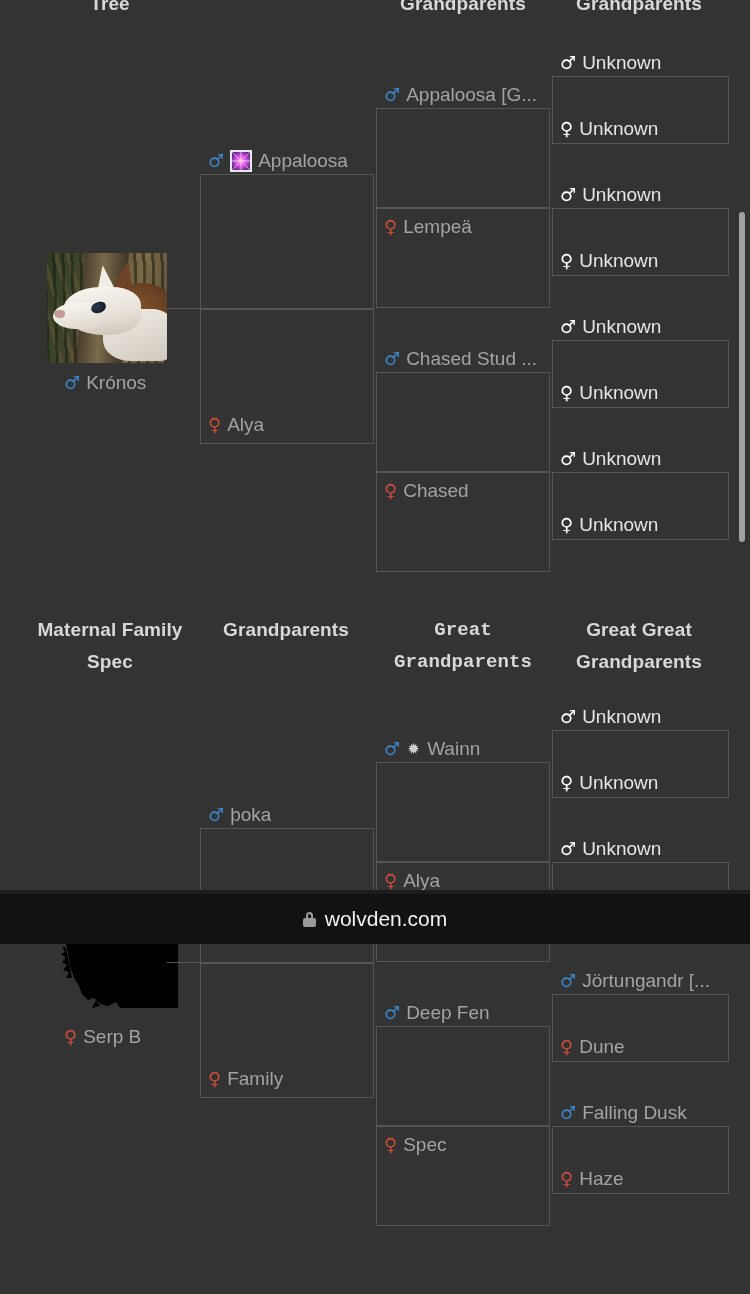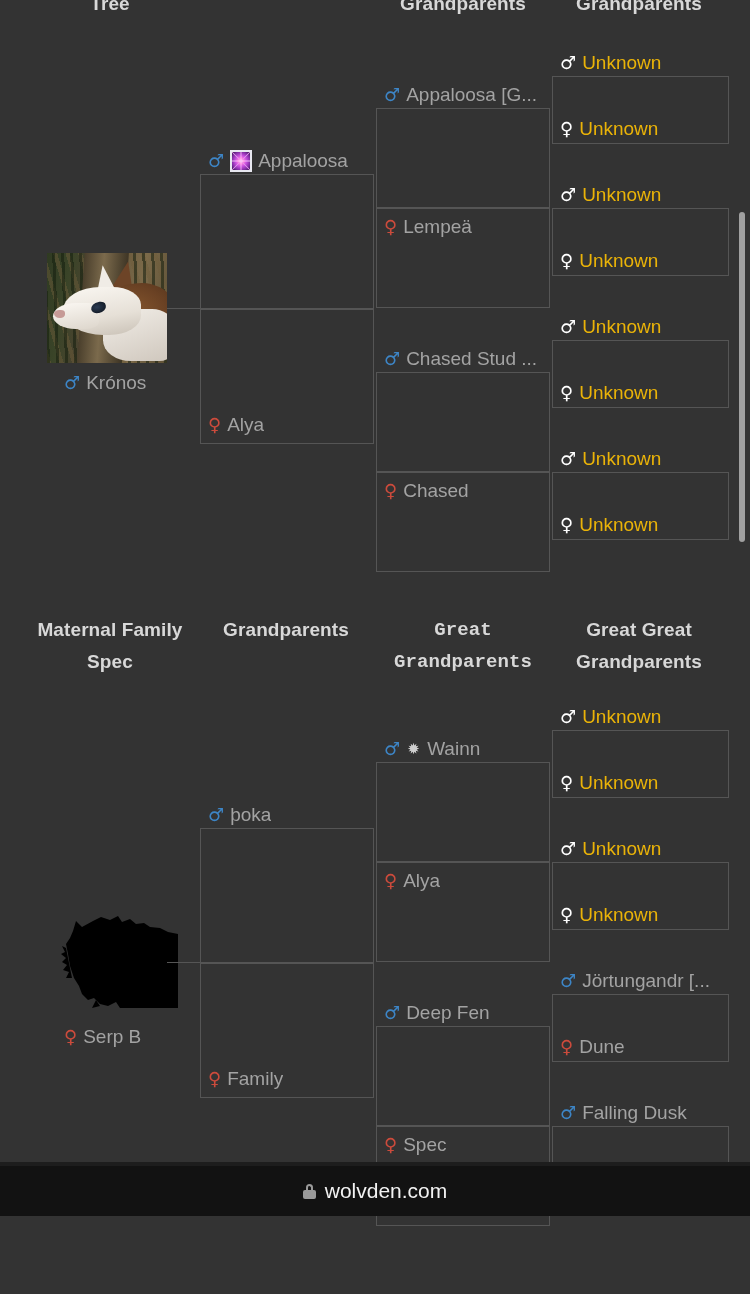--- a/index.html
+++ b/index.html
@@ -6,21 +6,21 @@
   html, body {
     width: 750px;
     height: 1294px;
     background: #333333;
     font-family: "Liberation Sans", sans-serif;
     overflow: hidden;
   }
   #root {
     position: relative;
     width: 750px;
-    height: 1216px;
+    height: 944px;
     background: #333333;
   }
 
   
   .col-head {
     position: absolute;
     font-family: "Liberation Sans Narrow", "Liberation Sans", sans-serif;
     font-weight: bold;
     font-size: 19px;
     line-height: 32px;
@@ -55,21 +55,21 @@
   .sym {
     font-size: 18px;
     line-height: 18px;
     font-family: "DejaVu Sans", sans-serif;
   }
   .sym.m { color: #3d85c6; }
   .sym.f { color: #cc4b3c; }
   .sym.mu { color: #ffffff; }
   .sym.fu { color: #ffffff; }
   .nm { color: #a3a3a3; }
-  .nm.unk { color: #eab308; text-align: center; }
+  .nm.unk { color: #e5e5e5; text-align: center; }
 
   
   .badge-star {
     position: relative;
     width: 22px; height: 22px;
     border: 2px solid #e8e8f0;
     background: #1b0f24;
     flex: 0 0 auto;
     overflow: hidden;
   }

